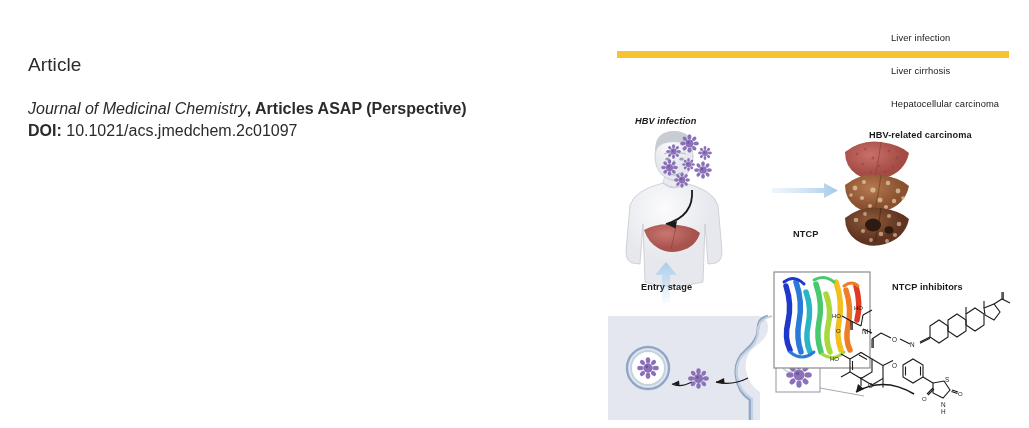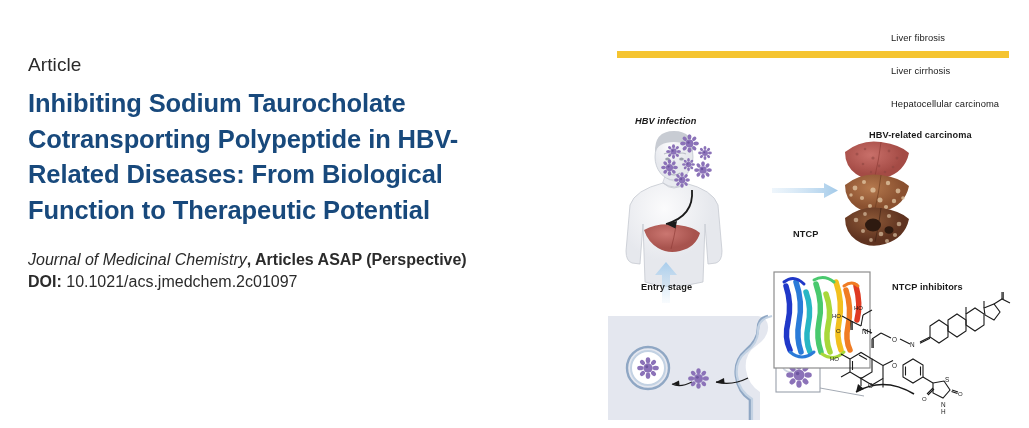--- a/index.html
+++ b/index.html
@@ -110,21 +110,20 @@
 </style>
 </head>
 <body>
 
 <div id="page">
 
   <div class="left-col">
 
     <div class="kicker">Article</div>
 
-    <div class="article-title">Inhibiting Sodium Taurocholate Cotransporting Polypeptide in HBV-Related Diseases: From Biological Function to Therapeutic Potential</div>
 
 
     <div class="meta-block">
       <div class="meta-line">
         <span class="meta-journal">Journal of Medicinal Chemistry</span><span class="meta-strong">, Articles ASAP (Perspective)</span>
       </div>
       <div class="meta-line">
         <span class="meta-strong">DOI:</span><span> 10.1021/acs.jmedchem.2c01097</span>
       </div>
     </div>
@@ -426,21 +425,21 @@
           </g>
         </g>
 
       </svg>
     </div>
 
     <div class="ga-label lbl-hbv-infection" style="left:35px; top:116px;font-style:italic;">HBV infection</div>
 
     <div class="ga-label lbl-hbv-diseases" style="left:269px; top:130px;">HBV-related carcinoma</div>
 
-    <div class="ga-label plain lbl-fibrosis" style="left:291px; top:32px;">Liver fibrosis</div>
+    <div class="ga-label plain lbl-fibrosis" style="left:291px; top:32px;">Liver infection</div>
 
     <div class="ga-label plain lbl-cirrhosis" style="left:291px; top:65px;">Liver cirrhosis</div>
 
     <div class="ga-label plain lbl-hcc" style="left:291px; top:98px;">Hepatocellular carcinoma</div>
 
     <div class="ga-label lbl-ntcp" style="left:193px; top:229px;">NTCP</div>
 
     <div class="ga-label lbl-entry-stage" style="left:41px; top:282px;">Entry stage</div>
 
     <div class="ga-label lbl-ntcp-inh" style="left:292px; top:282px;">NTCP inhibitors</div>

